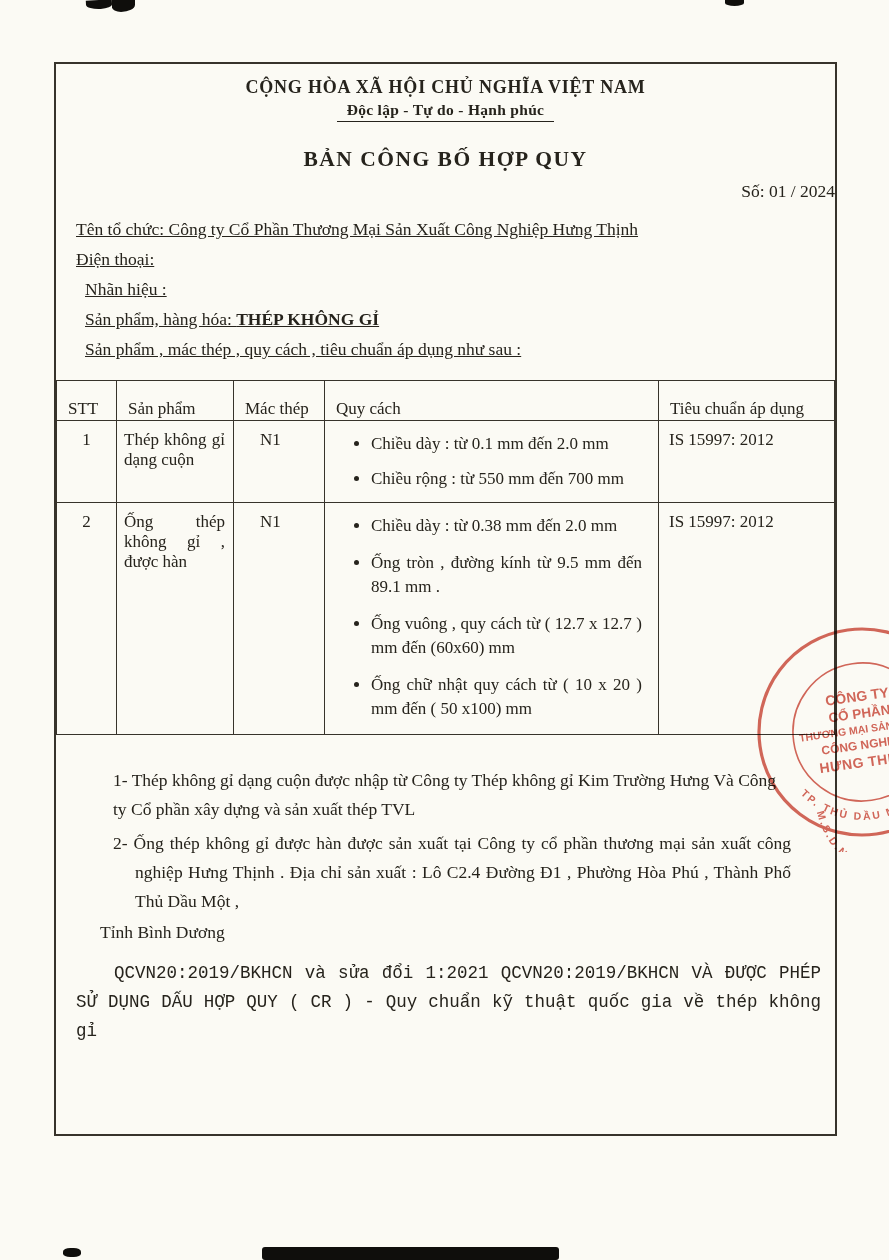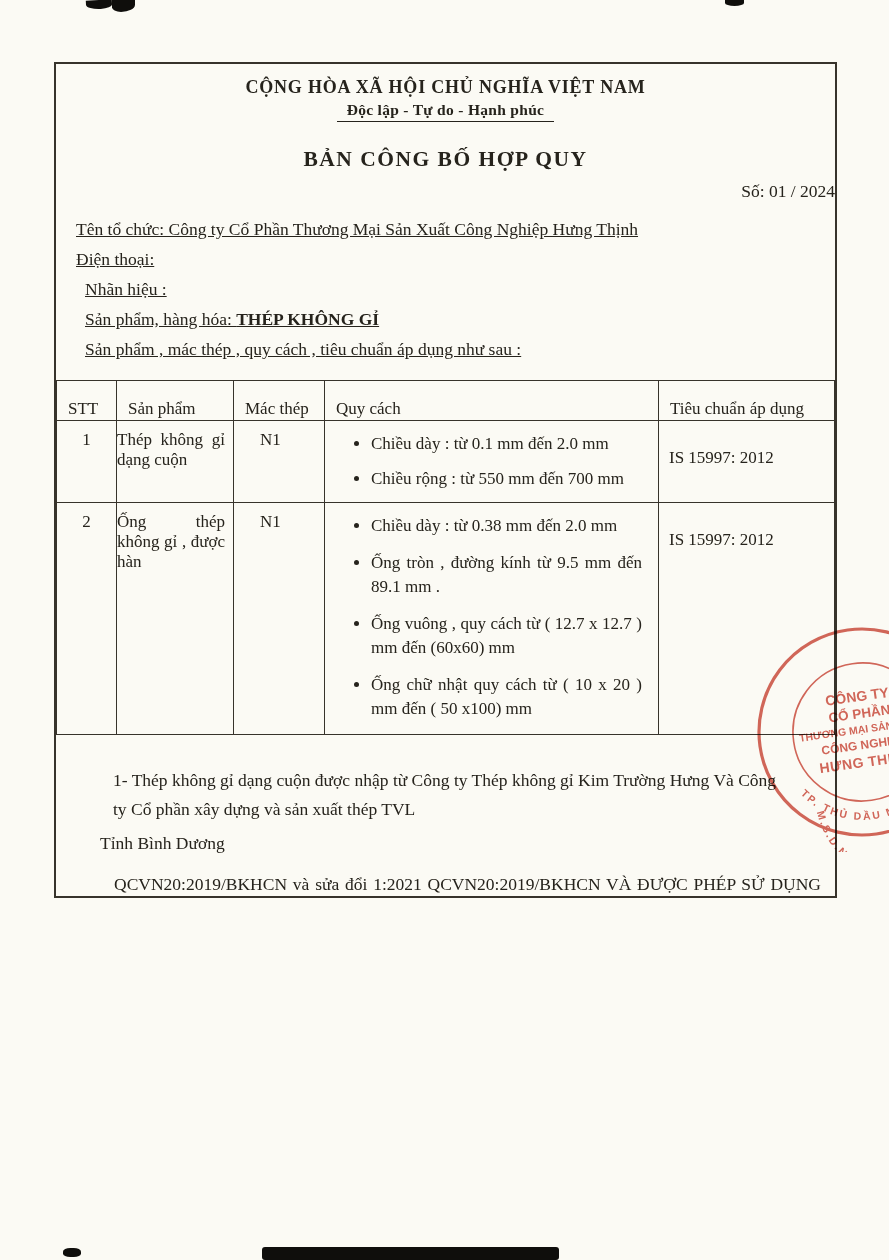--- a/index.html
+++ b/index.html
@@ -23,21 +23,21 @@
   .artifact { position: absolute; background: #0f0e0c; }
   .a-top1 { left: 86px;  top: 0; width: 26px; height: 9px;  border-radius: 0 0 55% 70%; transform: rotate(-3deg); }
   .a-top2 { left: 112px; top: 0; width: 23px; height: 12px; border-radius: 0 0 70% 45%; }
   .a-top3 { left: 725px; top: 0; width: 19px; height: 6px;  border-radius: 0 0 50% 50%; }
   .a-bot1 { left: 63px;  top: 1248px; width: 18px;  height: 9px; border-radius: 40%; }
   .a-bot2 { left: 262px; top: 1247px; width: 297px; height: 13px; border-radius: 3px; }
 
   
   .frame {
     position: absolute; left: 54px; top: 62px;
-    width: 783px; height: 836px;
+    width: 783px; height: 1074px;
     border: 2px solid var(--line-color);
     padding-top: 13px;
     overflow: hidden;
   }
 
   .national { text-align: center; font-weight: bold; font-size: 18px; letter-spacing: .8px; }
   .motto-wrap { text-align: center; margin-top: 3px; }
   .motto-text {
     display: inline-block; font-weight: bold; font-size: 15.5px;
     border-bottom: 1.7px solid var(--ink-color); padding: 0 10px 2px 10px;
@@ -56,35 +56,35 @@
     width: 100%; border-collapse: collapse; table-layout: fixed;
     margin-top: 16px; font-size: 17px;
   }
   table.spec th, table.spec td { border: 1.7px solid var(--line-color); }
   table.spec thead th {
     height: 40px; font-weight: normal; text-align: left;
     vertical-align: middle; padding: 16px 4px 0 11px;
   }
   table.spec td { vertical-align: top; }
   td.stt { text-align: center; padding-top: 9px; }
-  td.sp  { padding: 9px 8px 4px 0; text-align: justify; }
+  td.sp  { padding: 9px 8px 4px 7px; text-align: justify; }
   td.mt  { padding: 9px 4px 0 26px; }
   td.qc  { padding: 11px 16px 0 10px; }
   td.qc ul { margin: 0; padding-left: 36px; }
   td.qc li { text-align: justify; line-height: 24px; margin-bottom: 11px; }
   tr.r2 td.qc li { margin-bottom: 13px; }
-  td.tc  { padding: 27px 4px 0 10px; }
+  td.tc  { padding: 9px 4px 0 10px; }
 
   
   .note { font-size: 17.5px; line-height: 29px; }
   .n1 { margin: 31px 42px 5px 57px; }
   .n2 { margin: 0 44px 2px 57px; padding-left: 22px; text-indent: -22px; text-align: justify; }
   .n3 { margin: 2px 0 12px 44px; }
   .n4 { margin: 0 0 0 44px; }
-  .n5 { margin: 0 14px 0 20px; text-indent: 38px; text-align: justify; }
+  .n5 { margin: 0 14px 0 20px; text-indent: 38px; text-align: justify; font-family: Liberation Mono, monospace; }
 
   
   .stamp { position: absolute; left: 742px; top: 612px; opacity: .82; mix-blend-mode: multiply; }
   .s-ring { fill: none; stroke: var(--stamp-color); stroke-width: 3.2; }
   .s-ring.thin { stroke-width: 1.6; }
   .s-arc { fill: var(--stamp-color); font-family: "Liberation Sans", sans-serif; font-weight: bold; font-size: 10.5px; letter-spacing: 2.2px; }
   .s-c { fill: var(--stamp-color); font-family: "Liberation Sans", sans-serif; font-weight: bold; text-anchor: middle; }
   .s-c.l1 { font-size: 14px; }
   .s-c.l2 { font-size: 13.5px; }
   .s-c.l3 { font-size: 10.5px; }
@@ -157,20 +157,21 @@
             <li>Ống vuông , quy cách từ ( 12.7 x 12.7 ) mm đến (60x60) mm</li>
             <li>Ống chữ nhật quy cách từ ( 10 x 20 ) mm đến ( 50 x100) mm</li>
           </ul>
         </td>
         <td class="tc">IS 15997: 2012</td>
       </tr>
     </tbody>
   </table>
 
   <p class="note n1">1- Thép không gỉ dạng cuộn được nhập từ Công ty Thép không gỉ Kim Trường Hưng Và Công ty Cổ phần xây dựng và sản xuất thép TVL</p>
+  <p class="note n2">2- Ống thép không gỉ được hàn được sản xuất tại Công ty cổ phần thương mại sản xuất công nghiệp Hưng Thịnh . Địa chỉ sản xuất : Lô C2.4 Đường Đ1 , Phường Hòa Phú , Thành Phố Thủ Dầu Một ,</p>
   <p class="note n3">Tỉnh Bình Dương</p>
   <p class="note n5">QCVN20:2019/BKHCN và sửa đổi 1:2021 QCVN20:2019/BKHCN VÀ ĐƯỢC PHÉP SỬ DỤNG DẤU HỢP QUY ( CR ) - Quy chuẩn kỹ thuật quốc gia về thép không gỉ</p>
 
 </div>
 
 <svg class="stamp" width="240" height="240" viewBox="0 0 240 240" aria-hidden="true">
   <defs>
     <path id="arcL" d="M 64,187 A 87,87 0 1 0 207,120"></path>
     <path id="arcB" d="M 38,150 A 87,87 0 0 0 202,150"></path>
   </defs>

